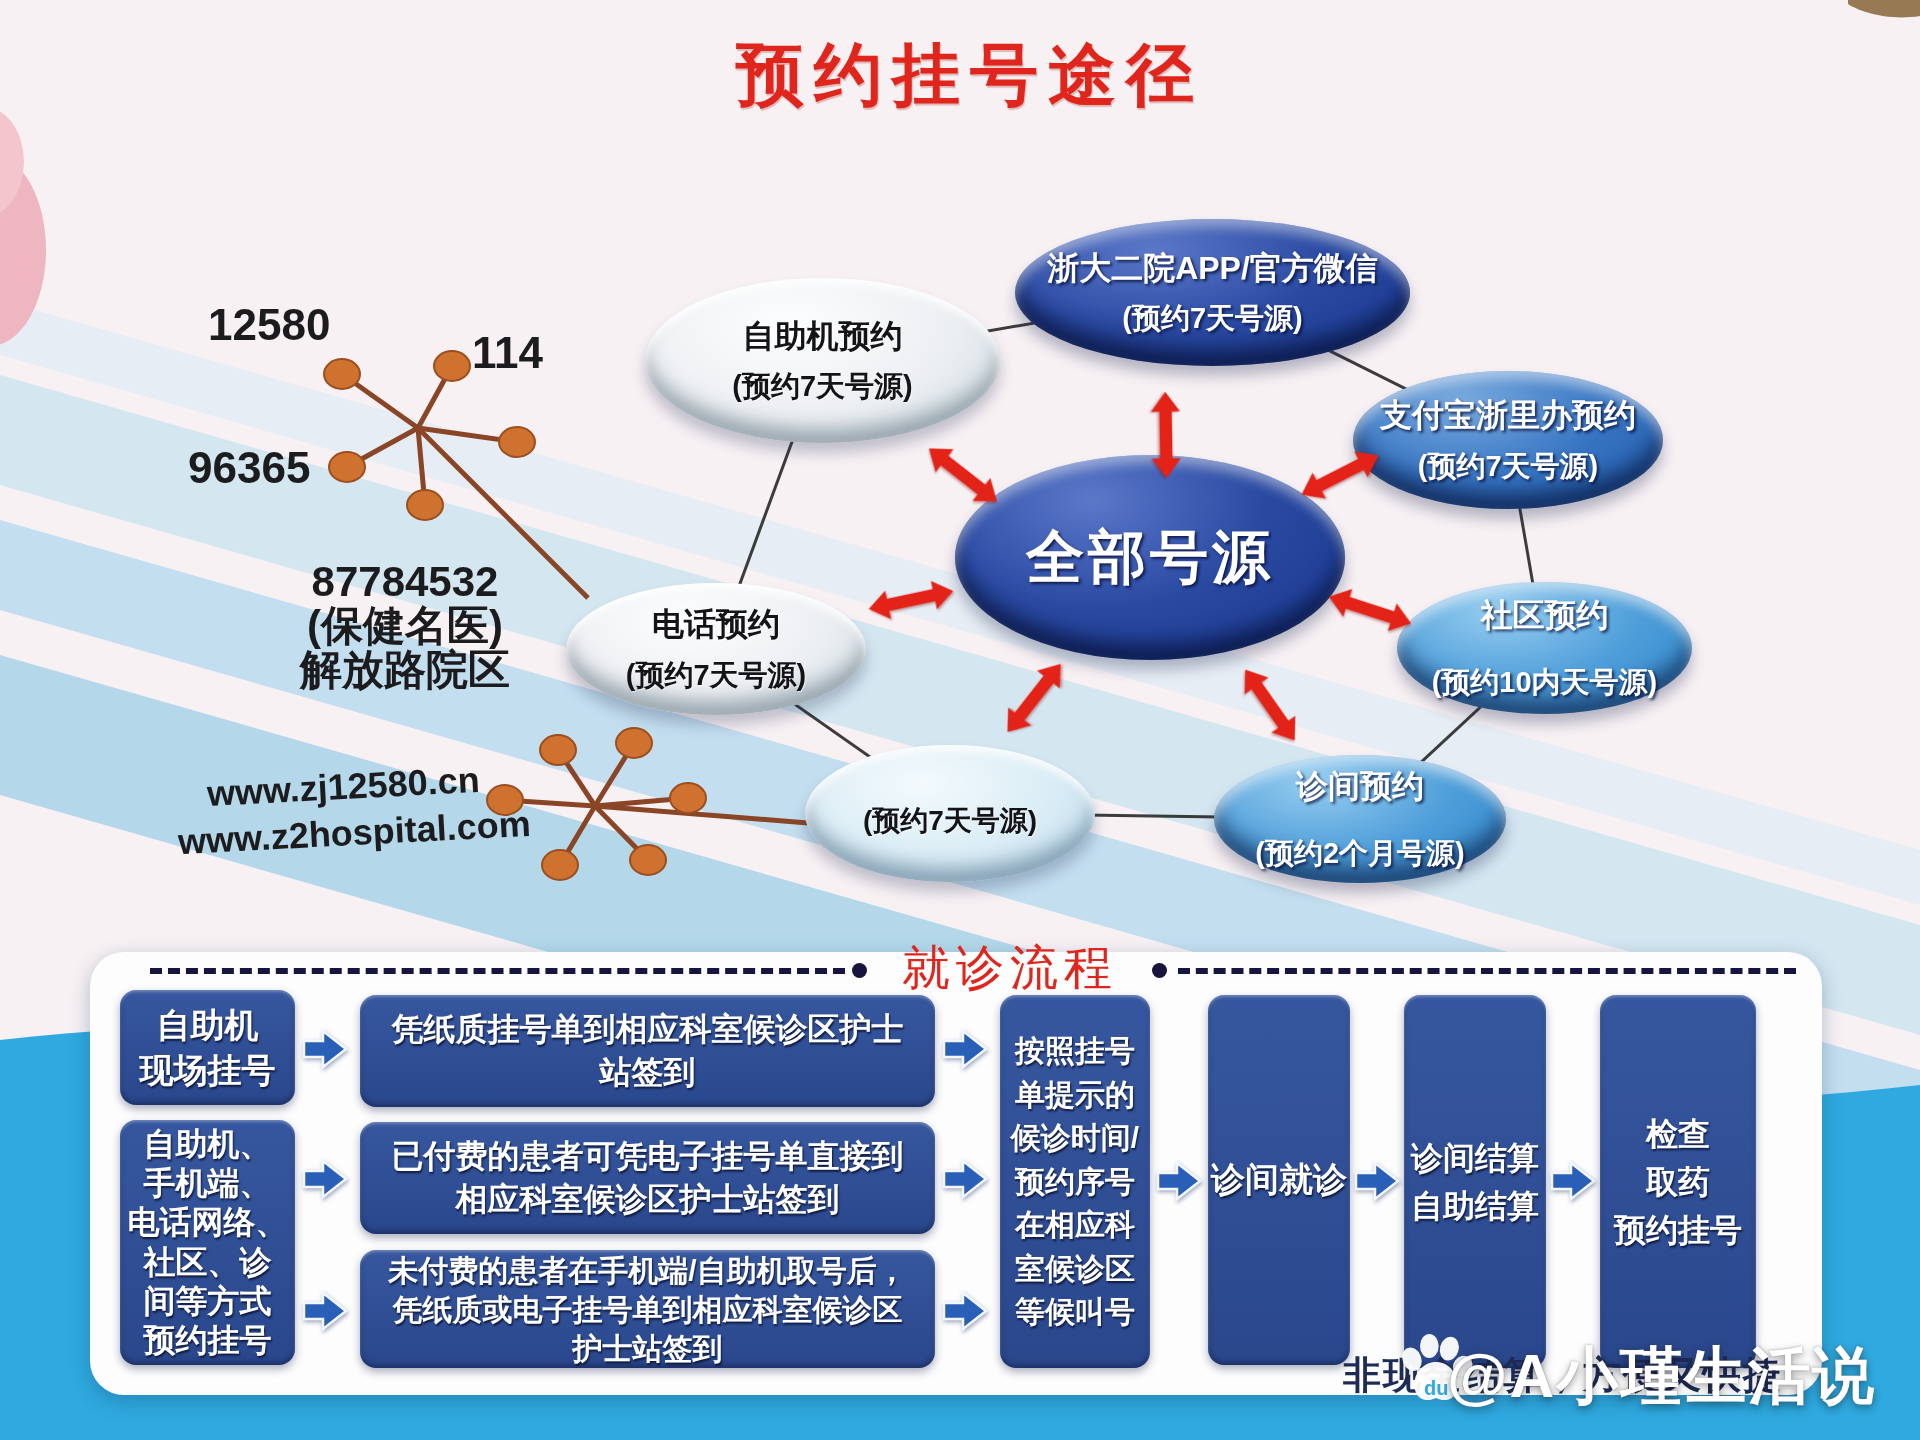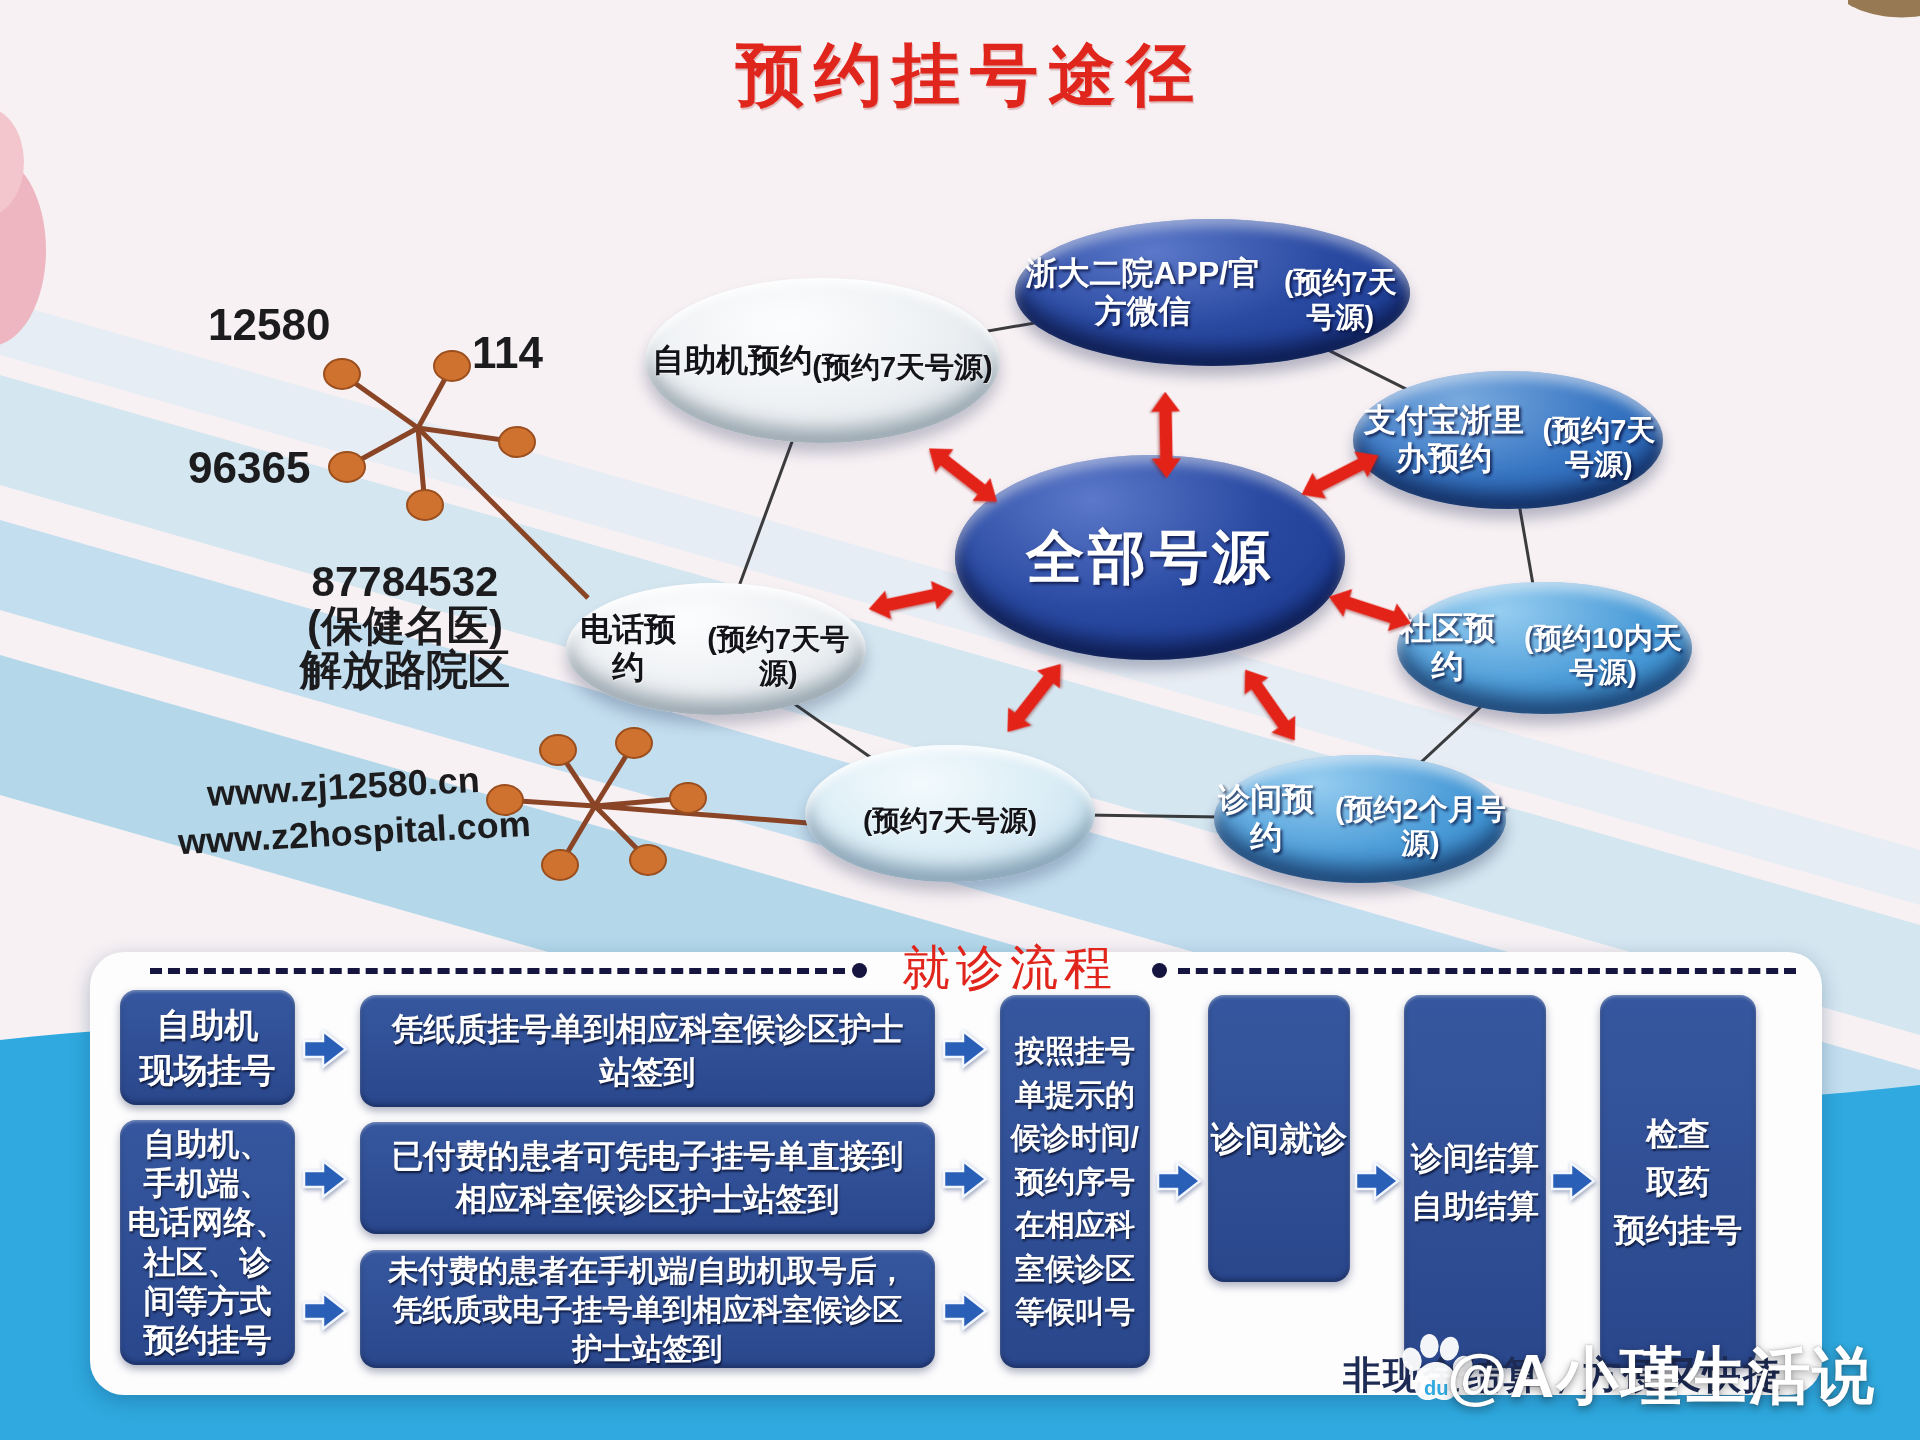--- a/index.html
+++ b/index.html
@@ -4,21 +4,21 @@
 <style>
   html,body{margin:0;padding:0;background:#888;}
   .stage{position:relative;width:1920px;height:1440px;overflow:hidden;
          background:#f7f1f4;font-family:"Liberation Sans","DejaVu Sans",sans-serif;}
   .abs{position:absolute;}
   .ml{white-space:pre-line;}
   
   .poster-title{left:560px;top:30px;width:820px;text-align:center;font-size:68px;font-weight:bold;
      color:#e0251c;letter-spacing:10px;text-shadow:1px 2px 1px rgba(150,20,10,.25);}
   
-  .node{position:absolute;border-radius:50%;display:flex;align-items:center;
+  .node{position:absolute;border-radius:50%;display:flex;flex-direction:column;align-items:center;
         justify-content:center;text-align:center;font-weight:bold;line-height:1.18;}
   .node-dark{background:radial-gradient(ellipse at 35% 22%,#5b78c9 0%,#2a4aa2 48%,#16368e 100%);
      color:#fff;text-shadow:2px 2px 3px rgba(8,16,60,.85);
      box-shadow:inset 0 8px 12px rgba(255,255,255,.45),inset 0 -16px 20px rgba(4,10,45,.65),0 10px 14px rgba(30,40,80,.30);}
   .node-med{background:radial-gradient(ellipse at 35% 22%,#79aade 0%,#3674c2 52%,#1e58a8 100%);
      color:#fff;text-shadow:2px 2px 3px rgba(8,16,60,.85);
      box-shadow:inset 0 8px 12px rgba(255,255,255,.5),inset 0 -16px 20px rgba(4,10,45,.6),0 10px 14px rgba(30,40,80,.30);}
   .node-lblue{background:radial-gradient(ellipse at 35% 22%,#96cdf0 0%,#4d9dd9 52%,#2b84c8 100%);
      color:#fff;text-shadow:2px 2px 3px rgba(8,16,60,.8);
      box-shadow:inset 0 8px 12px rgba(255,255,255,.55),inset 0 -16px 20px rgba(4,10,45,.55),0 10px 14px rgba(30,40,80,.30);gap:16px;}
@@ -229,21 +229,21 @@
   <div class="fbox ml" style="left:1000px;top:995px;width:150px;height:373px;font-size:30px;line-height:1.45;">按照挂号
 单提示的
 候诊时间/
 预约序号
 在相应科
 室候诊区
 等候叫号</div>
   <svg class="flow-arrow" width="46" height="42" viewBox="0 0 46 42" style="left:1156px;top:1160px;">
       <use href="#flowarrow" fill="#2a5fb8" stroke="#f3f7ff" stroke-width="2.5"></use>
     </svg>
-  <div class="fbox ml" style="left:1208px;top:995px;width:142px;height:287px;font-size:34px;">诊间就诊</div>
+  <div class="fbox ml" style="left:1208px;top:995px;width:142px;height:370px;font-size:34px;">诊间就诊</div>
   <svg class="flow-arrow" width="46" height="42" viewBox="0 0 46 42" style="left:1354px;top:1160px;">
       <use href="#flowarrow" fill="#2a5fb8" stroke="#f3f7ff" stroke-width="2.5"></use>
     </svg>
   <div class="fbox ml" style="left:1404px;top:995px;width:142px;height:373px;font-size:32px;line-height:1.5;">诊间结算
 自助结算</div>
   <svg class="flow-arrow" width="46" height="42" viewBox="0 0 46 42" style="left:1550px;top:1160px;">
       <use href="#flowarrow" fill="#2a5fb8" stroke="#f3f7ff" stroke-width="2.5"></use>
     </svg>
   <div class="fbox ml" style="left:1600px;top:995px;width:156px;height:373px;font-size:32px;line-height:1.5;">检查
 取药

